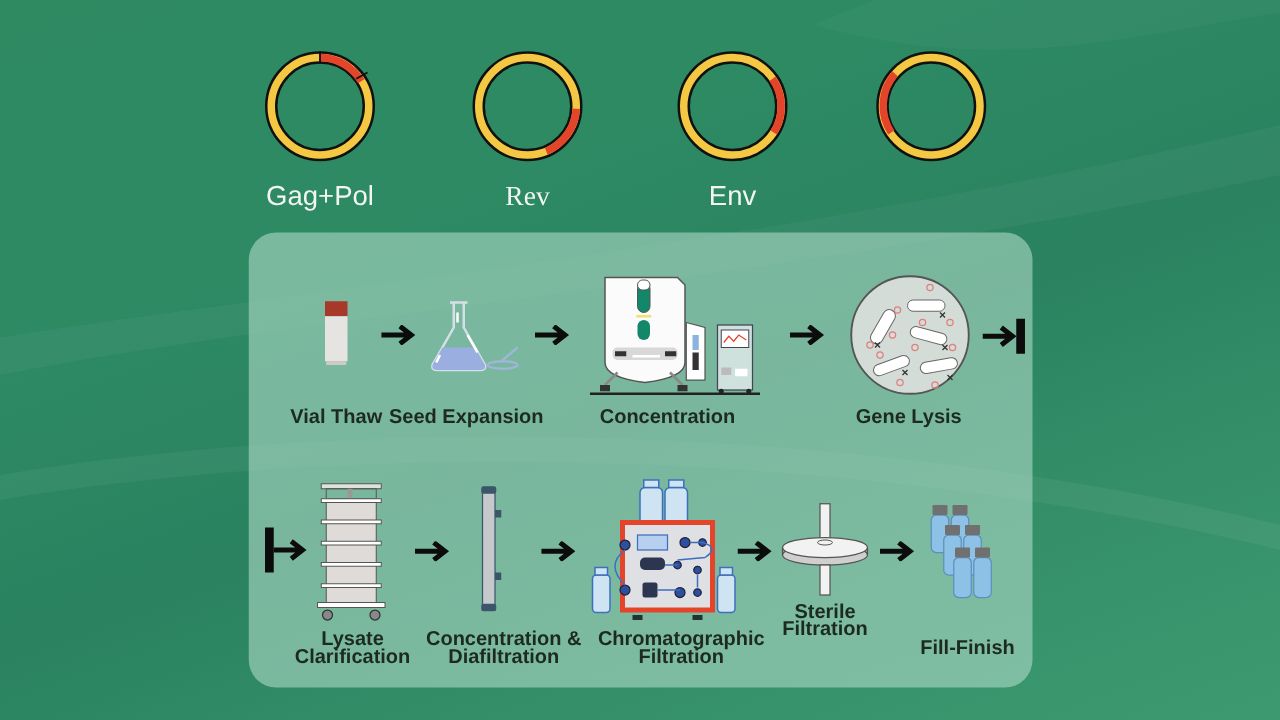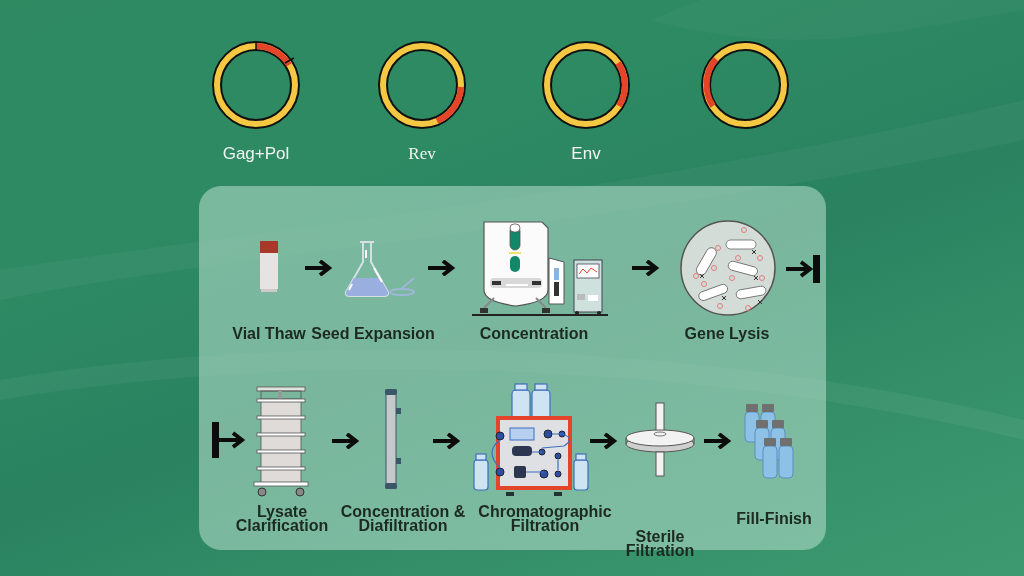--- a/index.html
+++ b/index.html
@@ -2,21 +2,21 @@
 <html><head>
 <meta charset="utf-8">
 <style>
   html,body{margin:0;padding:0;}
   body{width:1024px;height:576px;overflow:hidden;position:relative;
     background:linear-gradient(160deg,#2f8a62 0%,#2d8a63 30%,#2a8260 55%,#348f68 75%,#3d9a70 100%);
     font-family:"Liberation Sans",sans-serif;}
   .swoosh{position:absolute;left:0;top:0;width:1024px;height:576px;pointer-events:none;}
   .plasmid{position:absolute;top:40px;width:90px;height:150px;text-align:center;}
   .plasmid svg{display:block;margin:0 auto;}
-  .plasmid-label{position:absolute;top:104px;left:50%;transform:translateX(-50%);white-space:nowrap;color:#f2f5f2;font-size:17px;}
+  .plasmid-label{position:absolute;top:104px;left:50%;transform:translateX(-50%);white-space:nowrap;color:#f2f5f2;font-size:22px;}
   .panel{position:absolute;left:199px;top:186px;width:627px;height:364px;border-radius:22px;
     background:rgba(170,215,195,0.62);}
   .step-label{position:absolute;transform:translateX(-50%);text-align:center;white-space:nowrap;
     font-size:16px;font-weight:bold;color:#1c2a22;line-height:14px;}
   .arrow{position:absolute;}
   .ico{position:absolute;}
 </style>
 </head>
 <body>
 
@@ -270,19 +270,19 @@
   <div>Clarification</div>
 </div>
 <div class="step-label" style="left:403px;top:505px">
   <div>Concentration &amp;</div>
   <div>Diafiltration</div>
 </div>
 <div class="step-label" style="left:545px;top:505px">
   <div>Chromatographic</div>
   <div>Filtration</div>
 </div>
-<div class="step-label" style="left:660px;top:530px">
+<div class="step-label" style="left:660px;top:483px">
   <div>Sterile</div>
   <div>Filtration</div>
 </div>
 <div class="step-label" style="left:774px;top:512px">
   <div>Fill-Finish</div>
 </div>
 
 </body></html>

